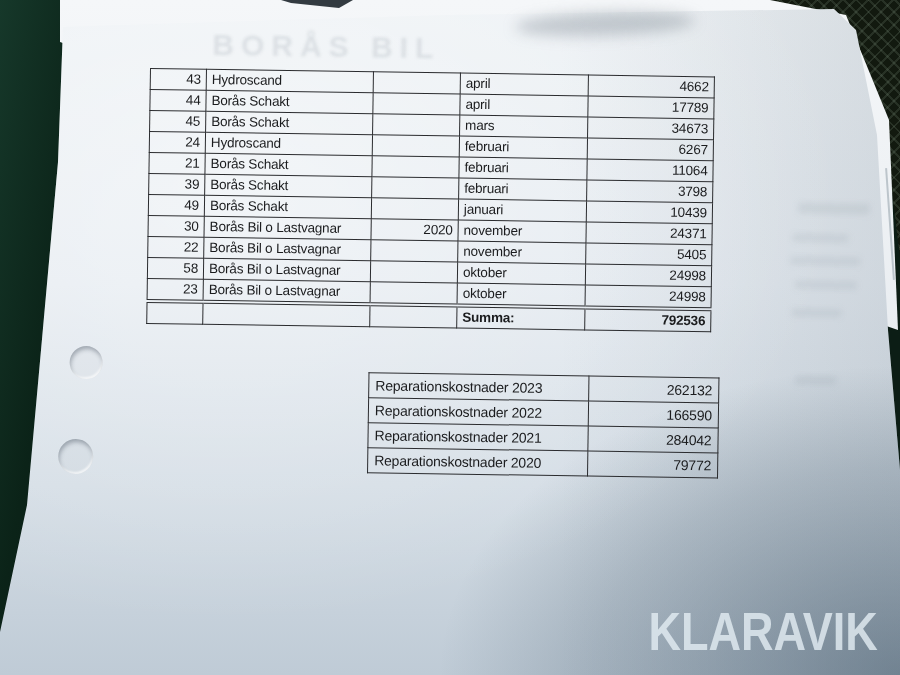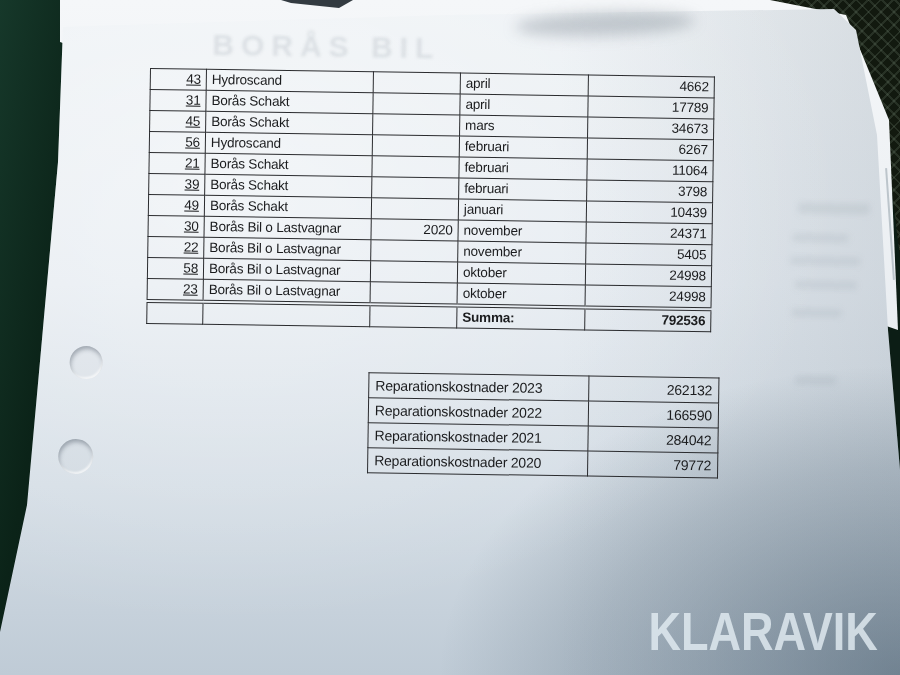--- a/index.html
+++ b/index.html
@@ -45,21 +45,21 @@
     letter-spacing:7px;color:rgba(96,108,124,.15);filter:blur(1.4px);
     white-space:nowrap;}
   .ghost-bar{position:absolute;background:rgba(108,120,134,.12);filter:blur(3px);
     border-radius:3px;}
 
   table{border-collapse:collapse;}
   .tbl-main{position:absolute;left:150px;top:68px;}
   .tbl-main td{border:1.6px solid #2b2c2f;height:20px;padding:0 5px;
     font-size:13.5px;line-height:20px;white-space:nowrap;letter-spacing:-.2px;}
   .tbl-main tr.summa td{border-top:4px double #2b2c2f;font-weight:bold;}
-  .c-num{text-align:right;text-decoration:underline;}
+  .c-num{text-align:right;}
   .c-name{text-align:left;}
   .c-year{text-align:right;}
   .c-month{text-align:left;}
   .c-amt{text-align:right;}
 
   .tbl-rep{position:absolute;left:373px;top:369px;}
   .tbl-rep td{border:1.6px solid #2b2c2f;height:24px;padding:0 6px;
     font-size:14px;line-height:24px;white-space:nowrap;letter-spacing:-.2px;}
 
   .hole{position:absolute;border-radius:50%;background:rgba(0,0,0,.02);
@@ -99,35 +99,35 @@
       </colgroup>
       <tbody>
         <tr>
           <td class="c-num">43</td>
           <td class="c-name">Hydroscand</td>
           <td class="c-year"></td>
           <td class="c-month">april</td>
           <td class="c-amt">4662</td>
         </tr>
         <tr>
-          <td class="c-num">31</td>
+          <td class="c-num">44</td>
           <td class="c-name">Borås Schakt</td>
           <td class="c-year"></td>
           <td class="c-month">april</td>
           <td class="c-amt">17789</td>
         </tr>
         <tr>
           <td class="c-num">45</td>
           <td class="c-name">Borås Schakt</td>
           <td class="c-year"></td>
           <td class="c-month">mars</td>
           <td class="c-amt">34673</td>
         </tr>
         <tr>
-          <td class="c-num">56</td>
+          <td class="c-num">24</td>
           <td class="c-name">Hydroscand</td>
           <td class="c-year"></td>
           <td class="c-month">februari</td>
           <td class="c-amt">6267</td>
         </tr>
         <tr>
           <td class="c-num">21</td>
           <td class="c-name">Borås Schakt</td>
           <td class="c-year"></td>
           <td class="c-month">februari</td>

